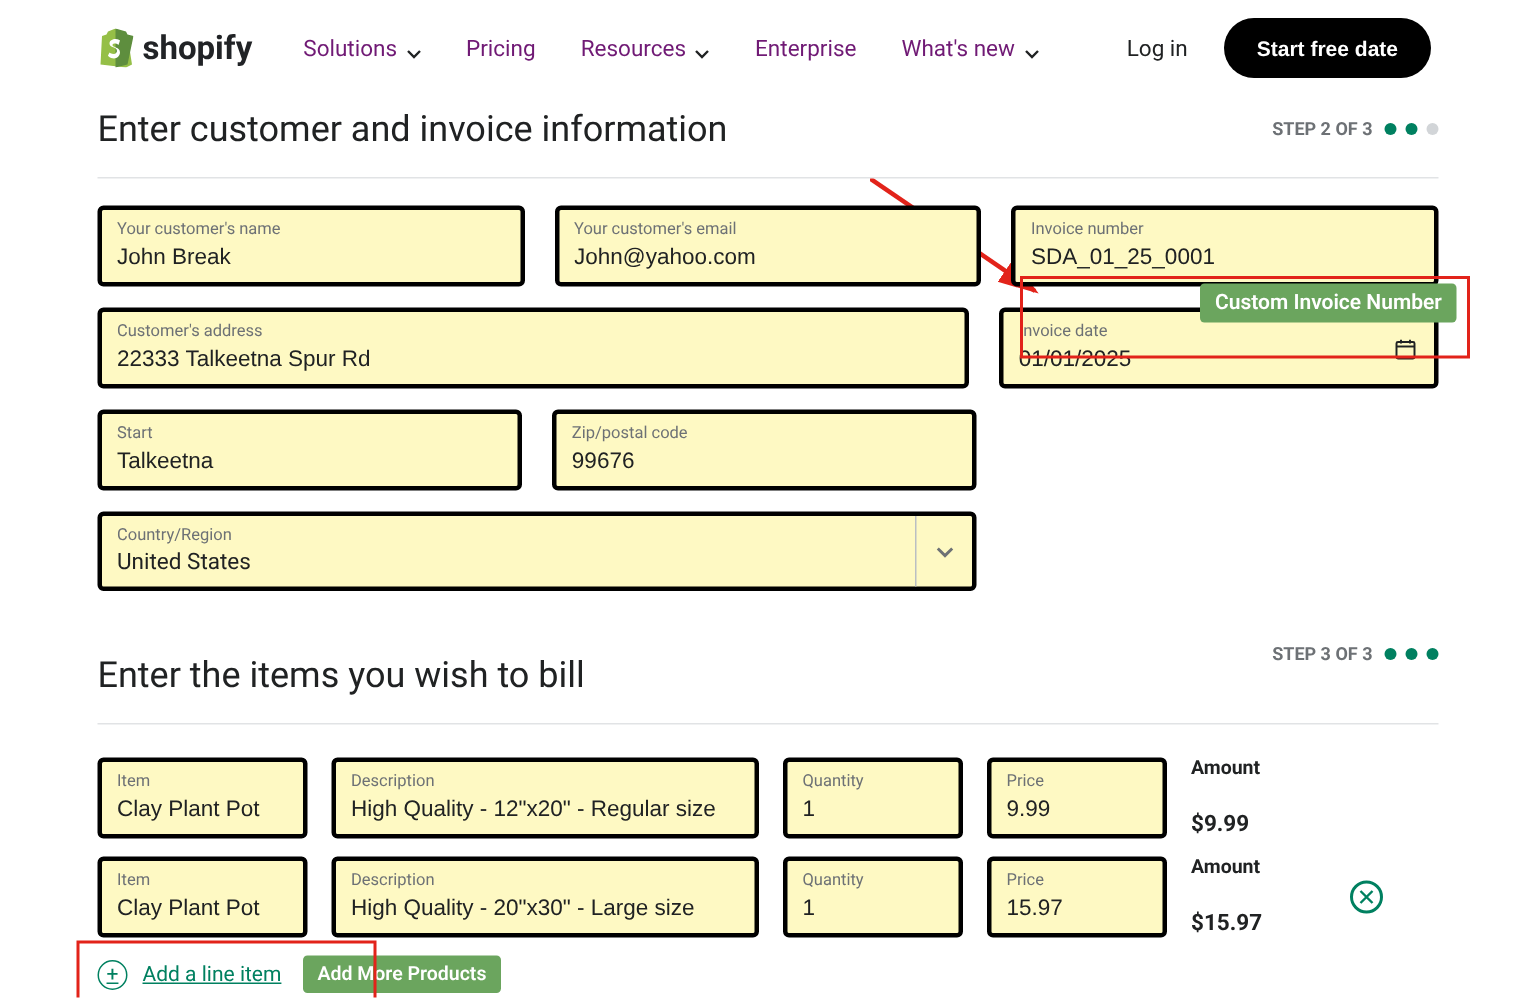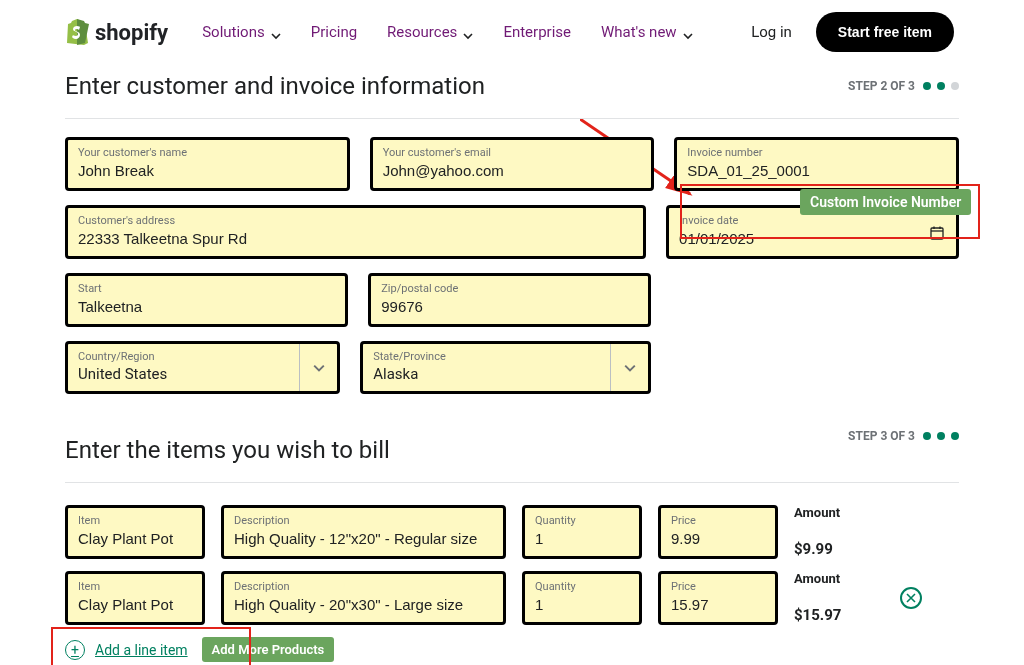--- a/index.html
+++ b/index.html
@@ -86,21 +86,21 @@
         </div>
       <div class="nav-item">
         <span>What's new</span>
         <span class="chev"><svg viewBox="0 0 10 10">
               <path d="M1 3l4 4 4-4" stroke="#202223" stroke-width="1.6" fill="none"></path>
             </svg></span>
       </div>
     </div>
     <div class="top-right">
       <span class="login">Log in</span>
-      <button class="btn-black">Start free item</button>
+      <button class="btn-black">Start free date</button>
     </div>
   </div>
 
   <div class="content" style="position:relative;">
 
     <svg class="arrow-svg" width="140" height="100">
       <defs>
           <marker id="ah" markerWidth="10" markerHeight="10" refX="8" refY="3" orient="auto">
             <path d="M0,0 L0,6 L9,3 z" fill="#e2231a"></path>
           </marker>
@@ -168,29 +168,20 @@
     <div class="row" style="width:65.6%;">
       <div class="field" style="flex:1;padding-right:24px;">
         <span class="field-label">Country/Region</span>
         <div class="field-value">United States</div>
         <div class="select-arrow">
             <svg width="12" height="12" viewBox="0 0 10 10">
               <path d="M1 3l4 4 4-4" stroke="#6d7175" stroke-width="1.6" fill="none"></path>
             </svg>
           </div>
       </div>
-      <div class="field" style="flex:1;padding-right:40px;">
-        <span class="field-label">State/Province</span>
-        <div class="field-value">Alaska</div>
-        <div class="select-arrow">
-            <svg width="12" height="12" viewBox="0 0 10 10">
-              <path d="M1 3l4 4 4-4" stroke="#6d7175" stroke-width="1.6" fill="none"></path>
-            </svg>
-          </div>
-      </div>
     </div>
 
     <div class="items-header">
       <h2 class="items-title">Enter the items you wish to bill</h2>
       <div class="step">
         <span>STEP 3 OF 3</span>
         <span class="dots">
           <span class="dot dot-green"></span>
           <span class="dot dot-green"></span>
           <span class="dot dot-green"></span>

